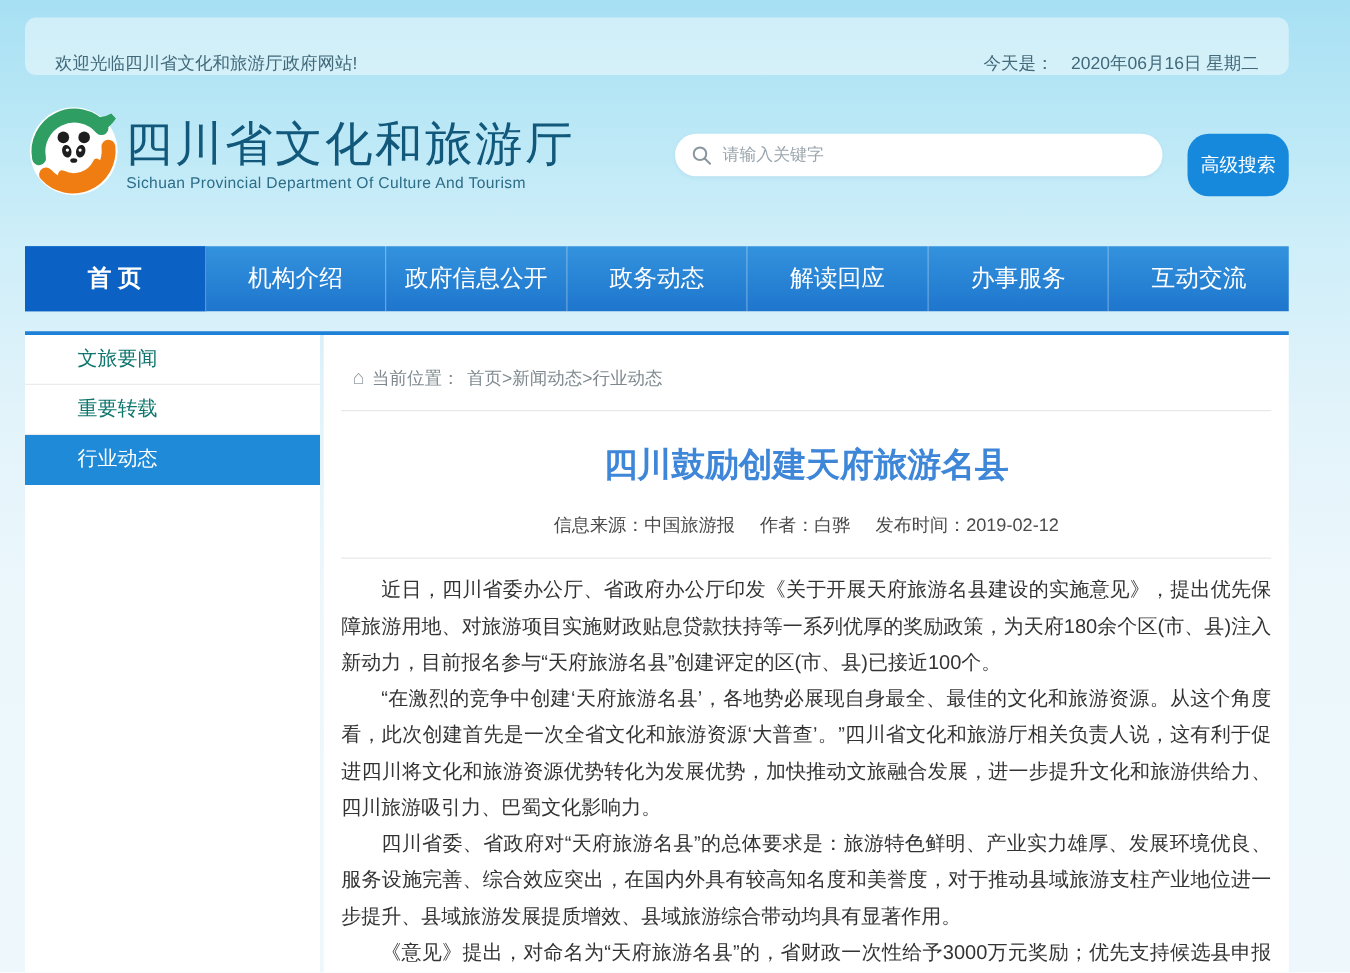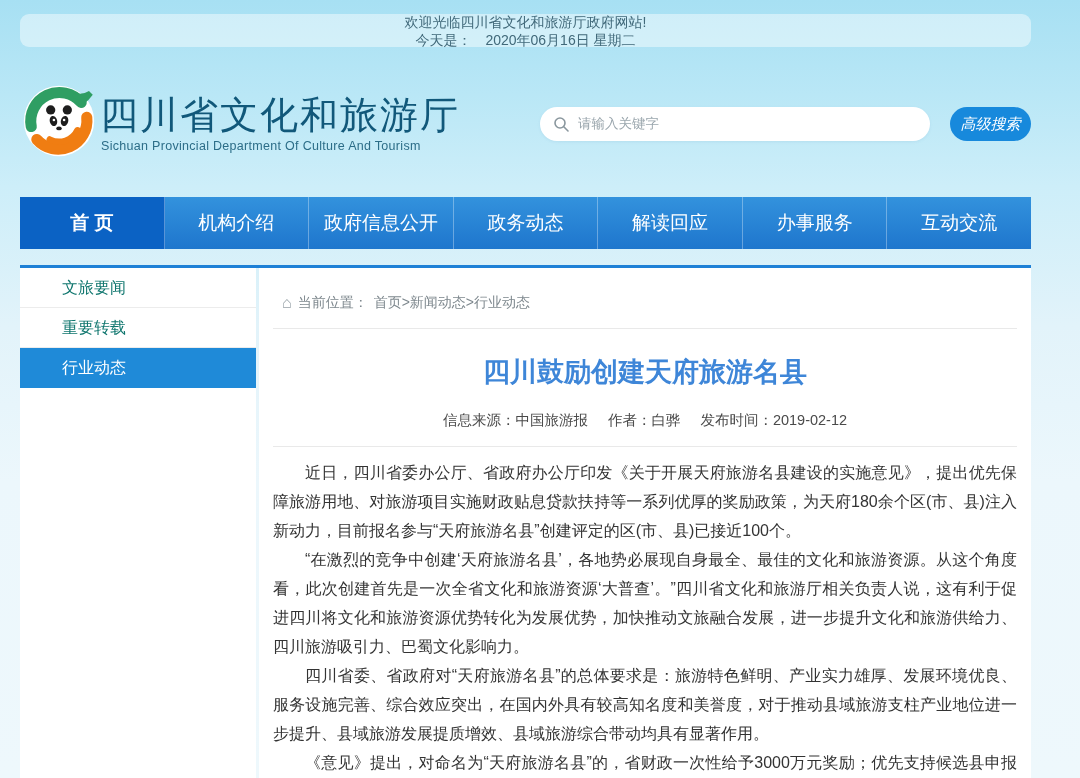--- a/index.html
+++ b/index.html
@@ -2,24 +2,24 @@
 <html><head>
 <meta charset="utf-8">
 <style>
   html,body{margin:0;padding:0;}
   body{
     width:1080px;height:778px;overflow:hidden;position:relative;
     font-family:"Liberation Sans","DejaVu Sans",sans-serif;
     background:linear-gradient(180deg,#a7e0f3 0%,#b9e7f6 12%,#cdeef9 24%,#e2f3fa 42%,#ecf7fc 62%,#eef8fc 100%);
   }
   .topbar{
-    position:absolute;left:20px;top:14px;width:1011px;height:33px;
+    position:absolute;left:20px;top:14px;width:1011px;height:46px;
     background:rgba(255,255,255,0.45);border-radius:9px;
-    display:flex;align-items:center;justify-content:space-between;
-    padding:0 24px;box-sizing:border-box;font-size:14px;color:#41697a;flex-direction:column;
+    display:flex;align-items:flex-end;justify-content:space-between;
+    padding:0 24px;box-sizing:border-box;font-size:14px;color:#41697a;
   }
   .topbar .today{display:flex;gap:14px;}
   .logo{position:absolute;left:22px;top:84px;width:74px;height:74px;cursor:pointer;}
   .brand-cn{
     position:absolute;left:100px;top:90px;font-size:38px;font-weight:normal;
     color:#11587a;letter-spacing:2px;white-space:nowrap;cursor:pointer;
   }
   .brand-en{
     position:absolute;left:101px;top:139px;font-size:12.5px;color:#2c6d88;
     letter-spacing:0.3px;white-space:nowrap;
@@ -29,24 +29,23 @@
     border-radius:17px;display:flex;align-items:center;padding:0 13px;box-sizing:border-box;
     box-shadow:0 1px 3px rgba(80,150,190,0.12);
   }
   .search-box svg{flex:none;margin-right:7px;}
   .search-box input{
     border:none;outline:none;background:transparent;flex:1;font-size:13.5px;color:#333;
     font-family:Liberation Serif, serif;
   }
   .search-box input::placeholder{color:#9aa6ad;}
   .adv-btn{
-    position:absolute;left:950px;top:107px;width:81px;height:34px;border:none;
+    position:absolute;left:950px;top:107px;width:81px;height:50px;border:none;
     background:#1789dc;color:#fff;font-size:15px;border-radius:17px;cursor:pointer;
     font-family:"Liberation Sans","DejaVu Sans",sans-serif;
-    font-style:italic;
   }
   .nav{
     position:absolute;left:20px;top:197px;width:1011px;height:52px;display:flex;
     background:linear-gradient(180deg,#3392dd 0%,#1e76cd 100%);
   }
   .nav-item{
     flex:1;display:flex;align-items:center;justify-content:center;color:#fff;
     font-size:19px;cursor:pointer;border-right:1px solid rgba(255,255,255,0.32);
   }
   .nav-item:last-child{border-right:none;}

